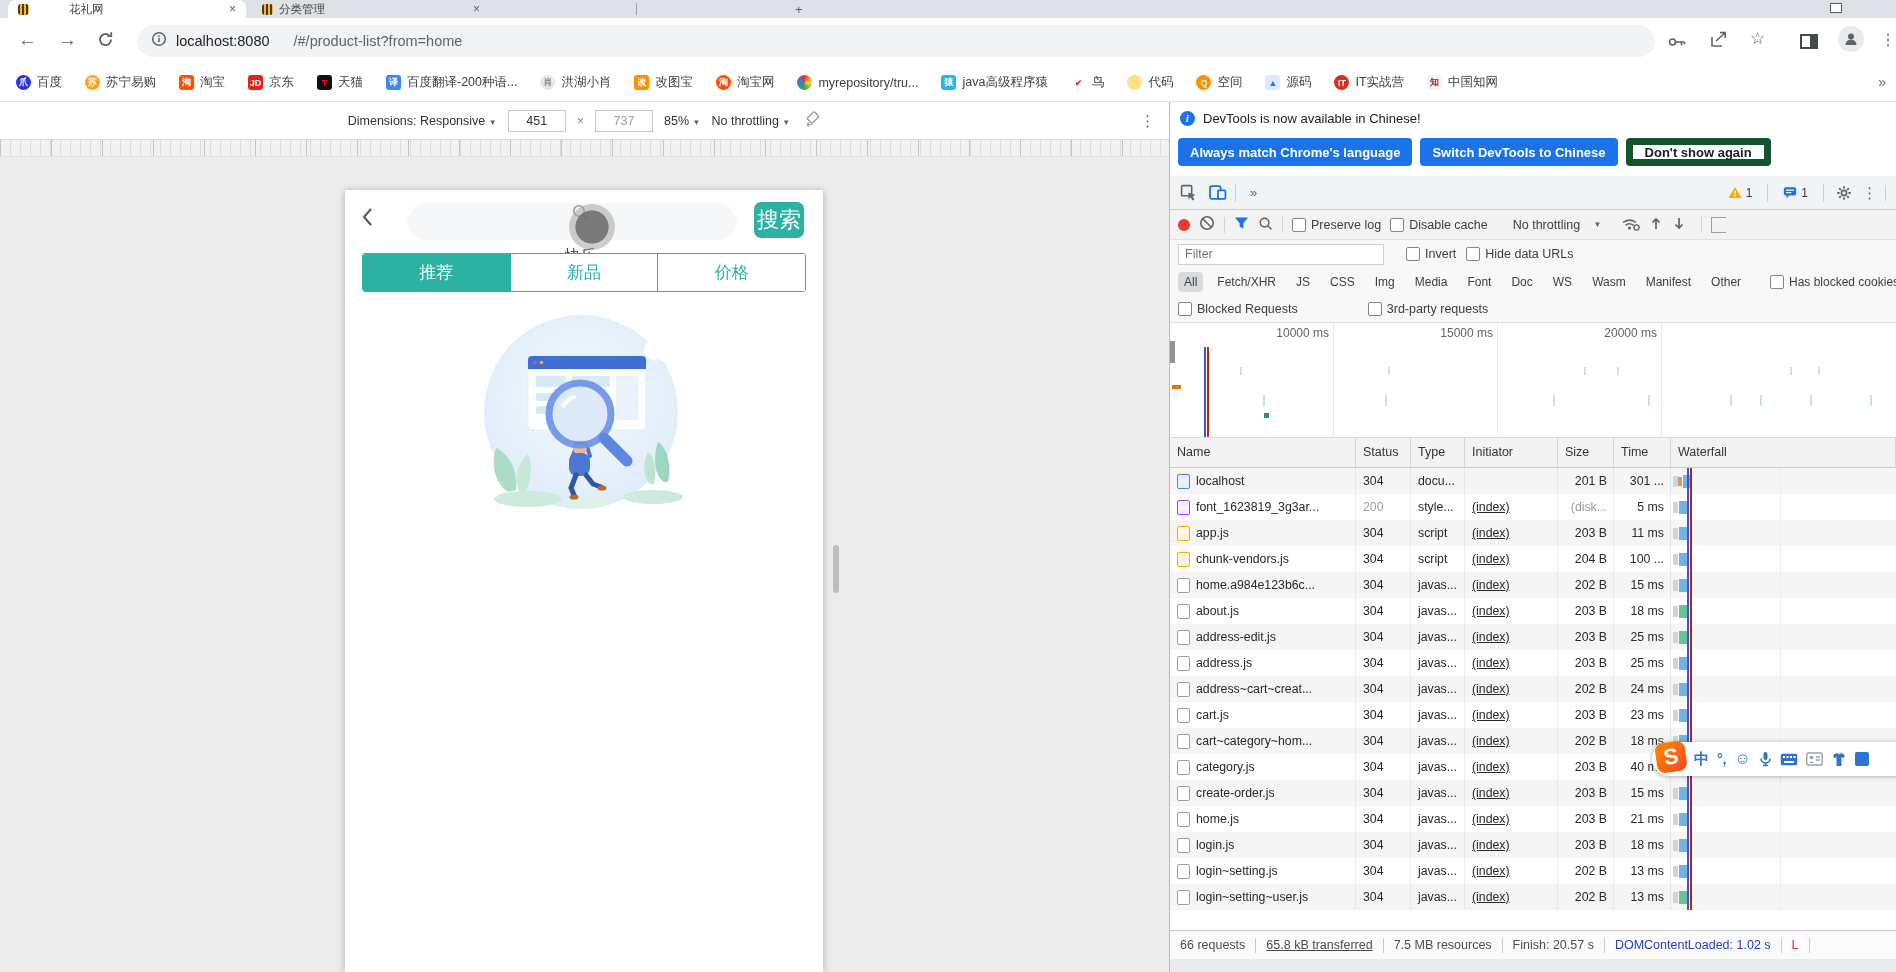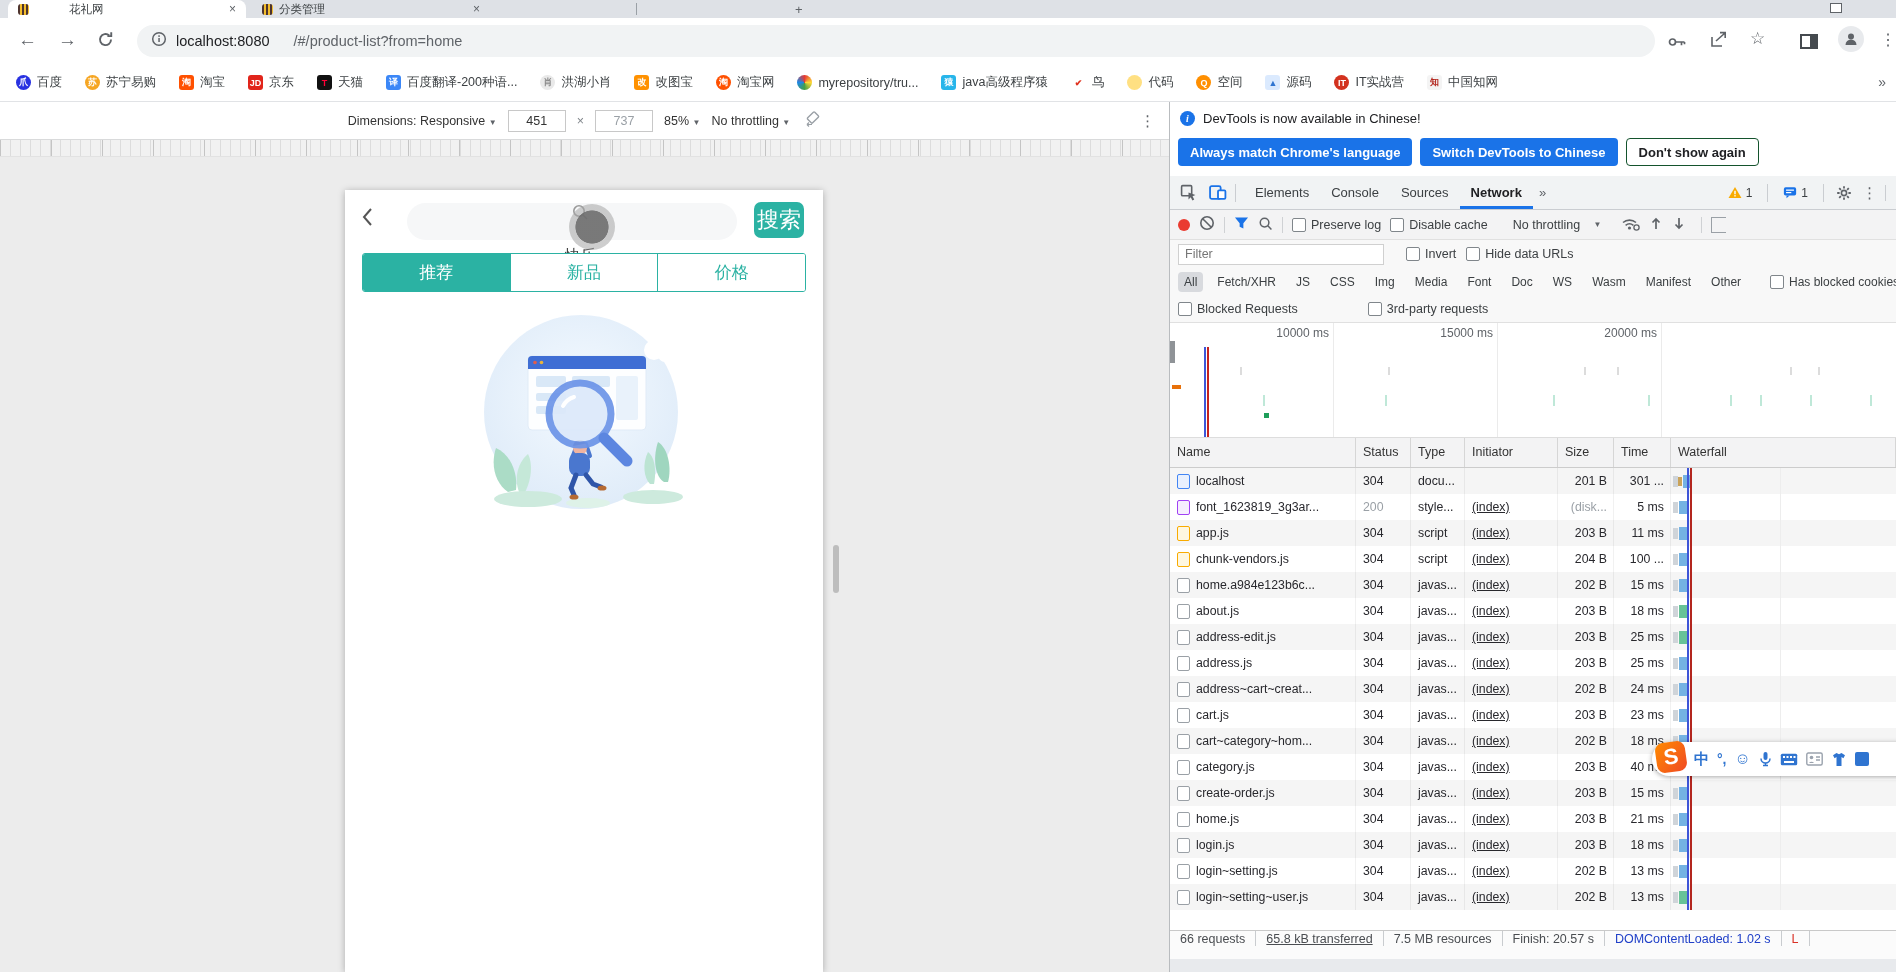--- a/index.html
+++ b/index.html
@@ -68,21 +68,21 @@
   
   .dt{position:absolute;left:1169px;top:102px;width:727px;height:870px;background:#fff;
     border-left:1px solid #b9bcbf;box-sizing:border-box;font-size:12.5px;color:#3c4043;overflow:hidden;}
   .dt-banner{position:absolute;left:10px;top:9px;display:flex;align-items:center;gap:8px;font-size:13px;color:#202124;}
   .dt-info{width:15px;height:15px;border-radius:50%;background:#1a73e8;color:#fff;font-size:10px;
     font-weight:bold;display:flex;align-items:center;justify-content:center;font-family:"Liberation Serif",serif;font-style:italic;}
   .dt-btns{position:absolute;left:8px;top:36px;display:flex;gap:8px;}
   .bbtn{height:28px;padding:0 12px;border-radius:4px;font-size:13px;font-weight:bold;
     display:flex;align-items:center;box-sizing:border-box;}
   .bbtn[data-style="primary"]{background:#1a73e8;color:#fff;}
-  .bbtn[data-style="plain"]{background:#fff;color:#202124;border:1px solid #14532d;}
+  .bbtn[data-style="plain"]{background:#fff;color:#202124;border:7px solid #14532d;}
   .dt-tabbar{position:absolute;left:0;top:74px;width:100%;height:34px;background:#f1f3f4;
     border-bottom:1px solid #cacdd1;display:flex;align-items:center;box-sizing:border-box;}
   .ticon{margin-left:10px;display:flex;align-items:center;}
   .tsep{width:1px;height:18px;background:#cacdd1;margin:0 8px;}
   .dtab{height:33px;line-height:33px;padding:0 11px;font-size:13px;color:#3c4043;box-sizing:border-box;white-space:nowrap;}
   .dtab[data-active="1"]{border-bottom:3px solid #1a73e8;font-weight:bold;color:#202124;}
   .dt-more{color:#5f6368;font-size:13px;padding:0 6px;}
   .badge{display:flex;align-items:center;gap:4px;font-size:12px;color:#3c4043;padding:0 7px;}
   .rightclu{margin-left:auto;display:flex;align-items:center;}
   .ntb{position:absolute;left:0;width:100%;display:flex;align-items:center;box-sizing:border-box;
@@ -131,21 +131,21 @@
   .wfc{display:flex;align-items:center;height:26px;padding-left:2px;border-right:none;}
   .w-wait{width:5px;height:11px;background:#cfd4d9;}
   .w-extra{display:none;width:4px;height:9px;background:#c9a35a;}
   .w-recv{width:9px;height:13px;background:#74b2e3;margin-left:1px;}
   .nrow[data-bar="green"] .w-recv{background:#67c398;}
   .nrow[data-bar="doc"] .w-extra{display:block;}
   .vline{position:absolute;width:2px;top:366px;height:442px;}
   .wgrid{position:absolute;left:610px;top:366px;width:1px;height:442px;background:#ededed;}
   
   .sbar{position:absolute;left:0;bottom:13px;width:100%;height:29px;border-top:1px solid #c9c9c9;
-    background:#fbfbfb;display:flex;align-items:flex-start;padding-left:10px;box-sizing:border-box;
+    background:#fbfbfb;display:flex;align-items:center;padding-left:10px;box-sizing:border-box;
     font-size:12.5px;color:#4a4d51;overflow:hidden;}
   .sb-item{white-space:nowrap;color:var(--color,#4a4d51);}
   .sb-sep{width:1px;height:15px;background:#c9cccf;margin:0 10px;flex:0 0 auto;}
   .bstrip{position:absolute;left:0;bottom:0;width:100%;height:13px;background:#e8eaed;}
   
   .sogou{position:absolute;left:1652px;top:742px;width:250px;height:34px;background:#fff;
     border-radius:17px 0 0 17px;box-shadow:0 1px 5px rgba(0,0,0,.35);display:flex;align-items:center;
     gap:8px;padding-left:4px;box-sizing:border-box;z-index:60;}
   .slogo{width:30px;height:30px;border-radius:8px;background:linear-gradient(135deg,#ff8a00,#f04a23);
     color:#fff;font-weight:bold;font-size:22px;display:flex;align-items:center;justify-content:center;
@@ -422,27 +422,20 @@
             <path d="M8 8l6.5 2.4-2.7 1.1 1.6 3-1.7 1-1.6-3L8 14.6z" fill="#5f6368"></path>
           </svg>
       </span>
       <span class="ticon" style="margin-left:12px;">
         <svg width="18" height="17" viewBox="0 0 17 16">
             <rect x="1" y="2" width="10" height="12" rx="1.5" fill="none" stroke="#1a73e8" stroke-width="1.7"></rect>
             <rect x="8.5" y="6" width="7" height="8" rx="1" fill="#fff" stroke="#1a73e8" stroke-width="1.7"></rect>
           </svg>
       </span>
       <span class="tsep"></span>
-      <span class="dtabs" style="display:flex;">
-
-      <span class="dtab">Elements</span>
-          <span class="dtab">Console</span>
-          <span class="dtab">Sources</span>
-          <span class="dtab" data-active="1">Network</span>
-        </span>
       <span class="dt-more">»</span>
       <span class="rightclu">
         <span class="badge">
           <svg width="14" height="13" viewBox="0 0 16 14">
               <path d="M8 .8l7.4 12.4H.6z" fill="#f9ab00"></path>
               <rect x="7.2" y="5" width="1.6" height="4" fill="#fff"></rect>
               <rect x="7.2" y="10" width="1.6" height="1.6" fill="#fff"></rect>
             </svg>
           <span>1</span>
         </span>

